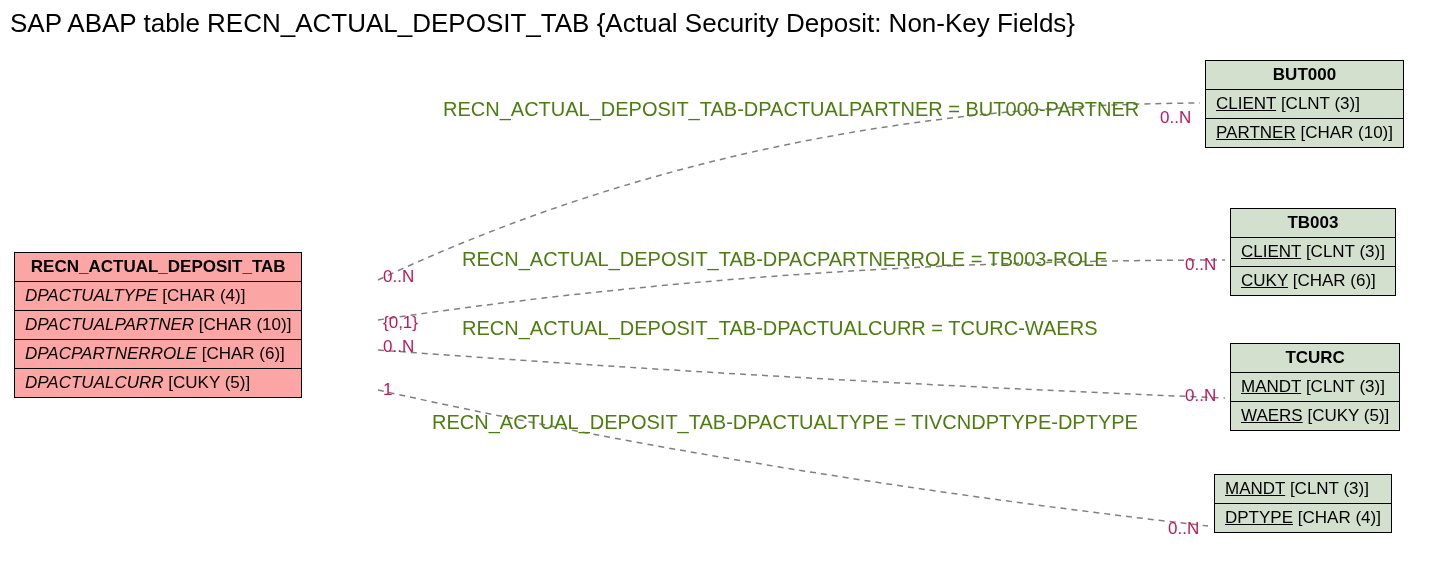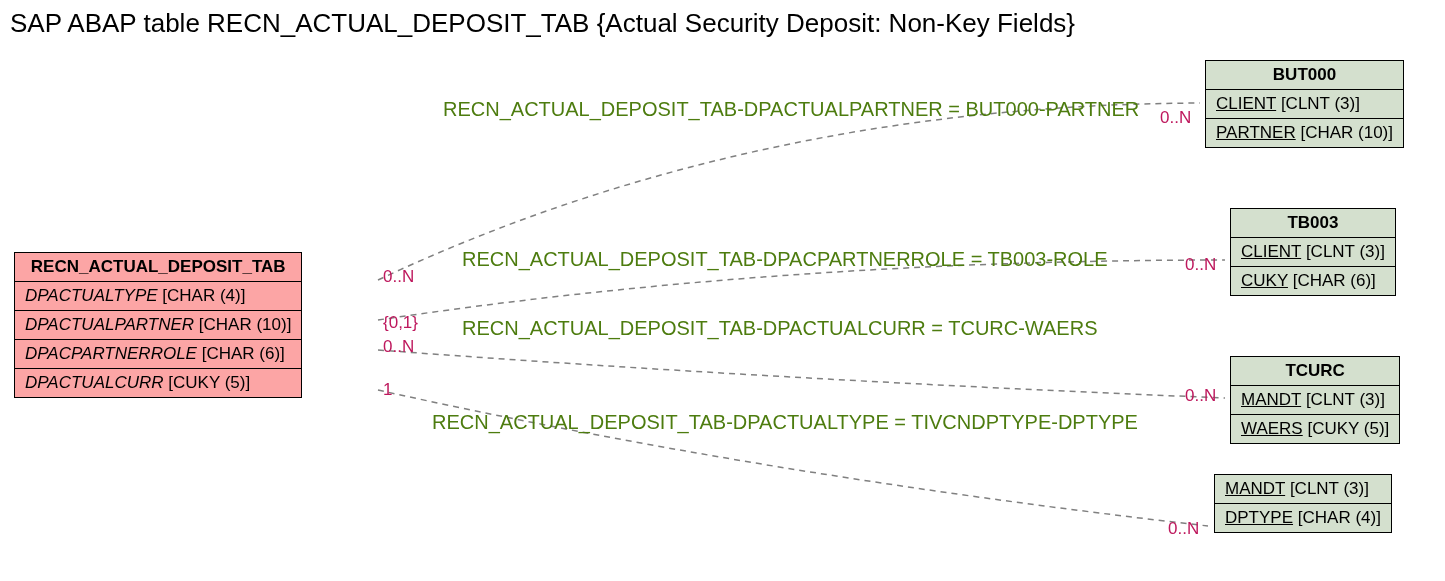--- a/index.html
+++ b/index.html
@@ -143,21 +143,21 @@
       </tr>
   <tr>
         <td><span class="keycol">CLIENT</span> <span class="typespec">[CLNT (3)]</span></td>
       </tr>
   <tr>
         <td><span class="keycol">CUKY</span> <span class="typespec">[CHAR (6)]</span></td>
       </tr>
 </tbody>
   </table>
 
-<table class="entity ref" style="left:1230px; top:356px;">
+<table class="entity ref" style="left:1230px; top:343px;">
   <tbody>
       <tr>
         <th>TCURC</th>
       </tr>
   <tr>
         <td><span class="keycol">MANDT</span> <span class="typespec">[CLNT (3)]</span></td>
       </tr>
   <tr>
         <td><span class="keycol">WAERS</span> <span class="typespec">[CUKY (5)]</span></td>
       </tr>

